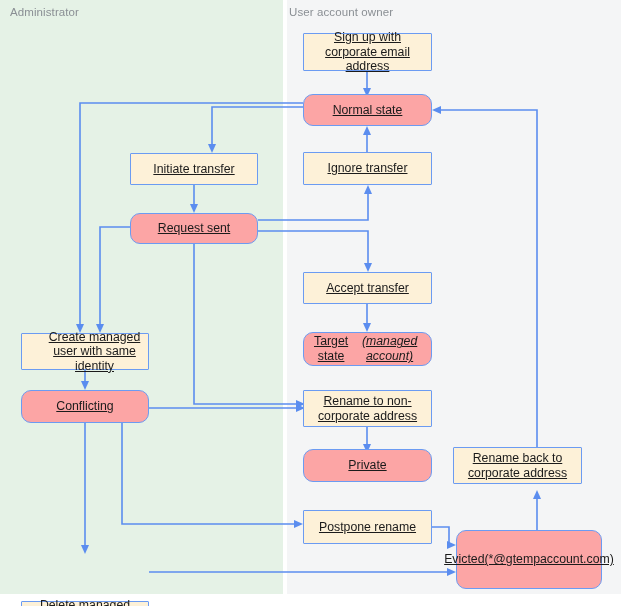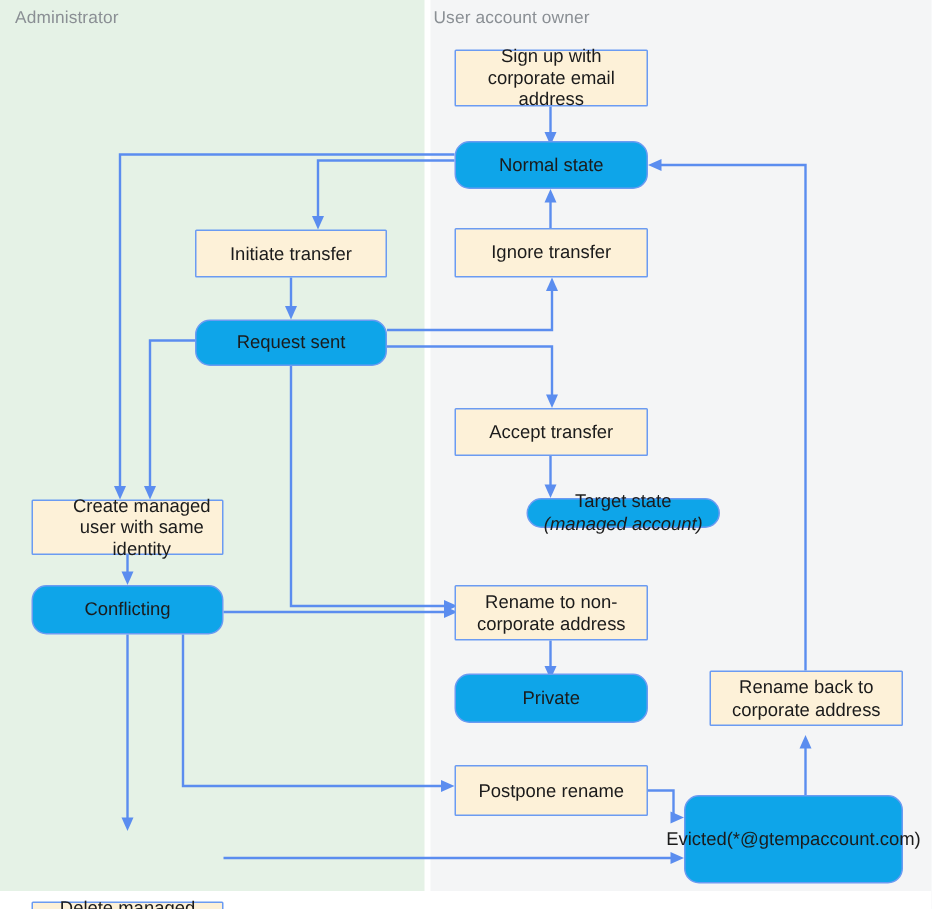--- a/index.html
+++ b/index.html
@@ -27,23 +27,24 @@
   svg#edges path,svg#edges line{fill:none;stroke:#5b8def;stroke-width:1.6px;}
   svg#edges polygon{fill:#5b8def;}
 
   .node{
     position:absolute;box-sizing:border-box;
     border:1.3px solid #6b9bf2;
     display:flex;align-items:center;justify-content:center;
     text-align:center;
     font-size:12.3px;line-height:14.6px;color:#1b1b1b;
     padding:0 5px;
+    text-decoration:underline;
   }
   .node.action{background:#fdf1d8;border-radius:1px;}
-  .node.state{background:#0ea5e9;border-radius:10px;}
+  .node.state{background:#fca5a5;border-radius:10px;}
   .node .sub{display:block;font-style:italic;}
 </style>
 </head>
 <body>
 
 <div id="canvas">
 
   <div class="lane lane-admin"></div>
   <div class="lane lane-user"></div>
 
@@ -127,42 +128,42 @@
   </div>
 
   <div class="node state" style="left:130px;top:213px;width:128px;height:31px;">
     <span>Request sent</span>
   </div>
 
   <div class="node action" style="left:303px;top:272px;width:129px;height:32px;">
     <span>Accept transfer</span>
   </div>
 
-  <div class="node state" style="left:303px;top:332px;width:129px;height:20px;flex-direction:column;margin-left:48px;">
+  <div class="node state" style="left:303px;top:332px;width:129px;height:34px;">
     <span>Target state</span>
     <span class="sub">(managed account)</span>
   </div>
 
   <div class="node action" style="left:21px;top:333px;width:128px;height:37px;padding-left:24px;">
     <span>Create managed user with same identity</span>
   </div>
 
   <div class="node state" style="left:21px;top:390px;width:128px;height:33px;">
     <span>Conflicting</span>
   </div>
 
   <div class="node action" style="left:303px;top:390px;width:129px;height:37px;">
     <span>Rename to non-corporate address</span>
   </div>
 
   <div class="node state" style="left:303px;top:449px;width:129px;height:33px;">
     <span>Private</span>
   </div>
 
-  <div class="node action" style="left:473px;top:447px;width:129px;height:37px;">
+  <div class="node action" style="left:453px;top:447px;width:129px;height:37px;">
     <span>Rename back to corporate address</span>
   </div>
 
   <div class="node action" style="left:303px;top:510px;width:129px;height:34px;">
     <span>Postpone rename</span>
   </div>
 
   <div class="node action" style="left:21px;top:554px;width:128px;height:37px;margin-top:47px;">
     <span>Delete managed user with same identity</span>
   </div>

